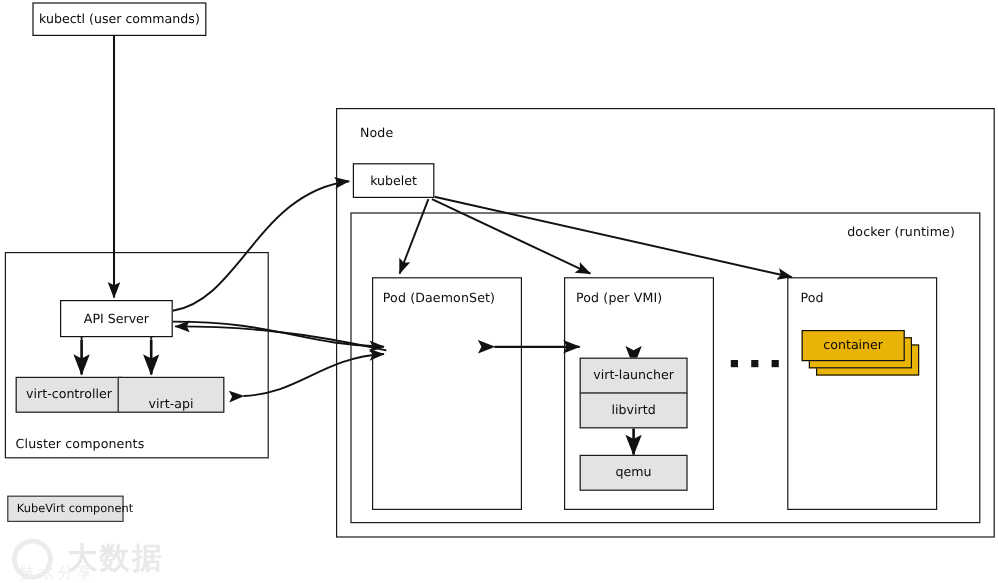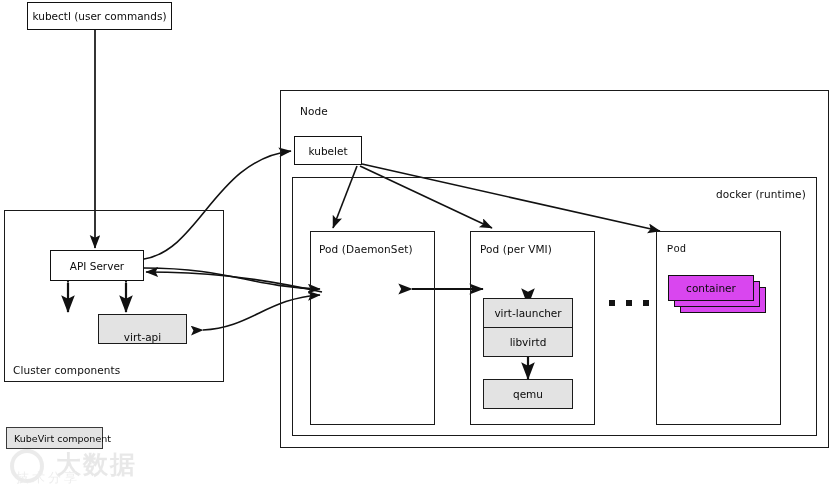--- a/index.html
+++ b/index.html
@@ -79,21 +79,21 @@
     height: 6px;
     background: #141414;
   }
   .container-stack {
     position: absolute;
   }
   .container-stack .sheet {
     position: absolute;
     box-sizing: border-box;
     border: 1.7px solid #111111;
-    background: #d946ef;
+    background: #eab308;
   }
   .container-stack .sheet.front {
     display: flex;
     align-items: center;
     justify-content: center;
     font-size: 10.5px;
     color: #0a0a0a;
   }
   #watermark {
     position: absolute;
@@ -206,34 +206,37 @@
     <span>kubectl (user commands)</span>
   </div>
 
   <div class="group-box" style="left:4px; top:210px; width:220px; height:172px;"></div>
   <div class="group-label" style="left:13px; top:364px;">Cluster components</div>
 
   <div class="node-box" style="left:50px; top:250px; width:94px; height:31px;">
     <span>API Server</span>
   </div>
 
+  <div class="node-box kube-virt" style="left:13px; top:314px; width:89px; height:30px;">
+    <span>virt-controller</span>
+  </div>
 
   <div class="node-box kube-virt" style="left:98px; top:314px; width:89px; height:30px;align-items:flex-end;">
     <span>virt-api</span>
   </div>
 
   <div class="group-box" style="left:280px; top:90px; width:549px; height:358px;"></div>
   <div class="group-label" style="left:300px; top:105px;">Node</div>
 
   <div class="node-box" style="left:294px; top:136px; width:68px; height:29px;">
     <span>kubelet</span>
   </div>
 
   <div class="group-box" style="left:292px; top:177px; width:525px; height:259px;"></div>
-  <div class="group-label" style="left:706px; top:188px;margin-left:10px;">docker (runtime)</div>
+  <div class="group-label" style="left:706px; top:188px;">docker (runtime)</div>
 
   <div class="group-box" style="left:310px; top:231px; width:125px; height:194px; border-width:1.7px;"></div>
   <div class="group-label" style="left:319px; top:243px;">Pod (DaemonSet)</div>
 
   <div class="group-box" style="left:470px; top:231px; width:125px; height:194px; border-width:1.7px;"></div>
   <div class="group-label" style="left:480px; top:243px;">Pod (per VMI)</div>
   <div class="node-box kube-virt" style="left:483px; top:274px; width:90px; height:30px;margin-top:24px;">
     <span>virt-launcher</span>
   </div>
   <div class="node-box kube-virt" style="left:483px; top:379px; width:90px; height:30px;">
@@ -243,31 +246,31 @@
     <span>libvirtd</span>
   </div>
 
   <div class="dots" style="left:609px; top:300px;">
     <i></i>
     <i></i>
     <i></i>
   </div>
 
   <div class="group-box" style="left:656px; top:231px; width:125px; height:194px; border-width:1.7px;"></div>
-  <div class="group-label" style="left:667px; top:243px;font-family:Liberation Mono, monospace;">Pod</div>
+  <div class="group-label" style="left:667px; top:243px;">Pod</div>
 
   <div class="container-stack" style="left:668px; top:275px; width:100px; height:42px;">
     <div class="sheet" style="left:12px; top:12px; width:86px; height:26px;"></div>
     <div class="sheet" style="left:6px; top:6px; width:86px; height:26px;"></div>
     <div class="sheet front" style="left:0px; top:0px; width:86px; height:26px;">
       <span>container</span>
     </div>
   </div>
 
-  <div class="legend-box filled" style="left:6px; top:427px; width:97px; height:22px;">
+  <div class="legend-box filled" style="left:6px; top:413px; width:97px; height:22px;">
     <span>KubeVirt component</span>
   </div>
 
   <div id="watermark">
     <div class="wm-ring"></div>
     <div class="wm-text">大数据</div>
     <div class="wm-sub">技术分享</div>
   </div>
 
 </div>

